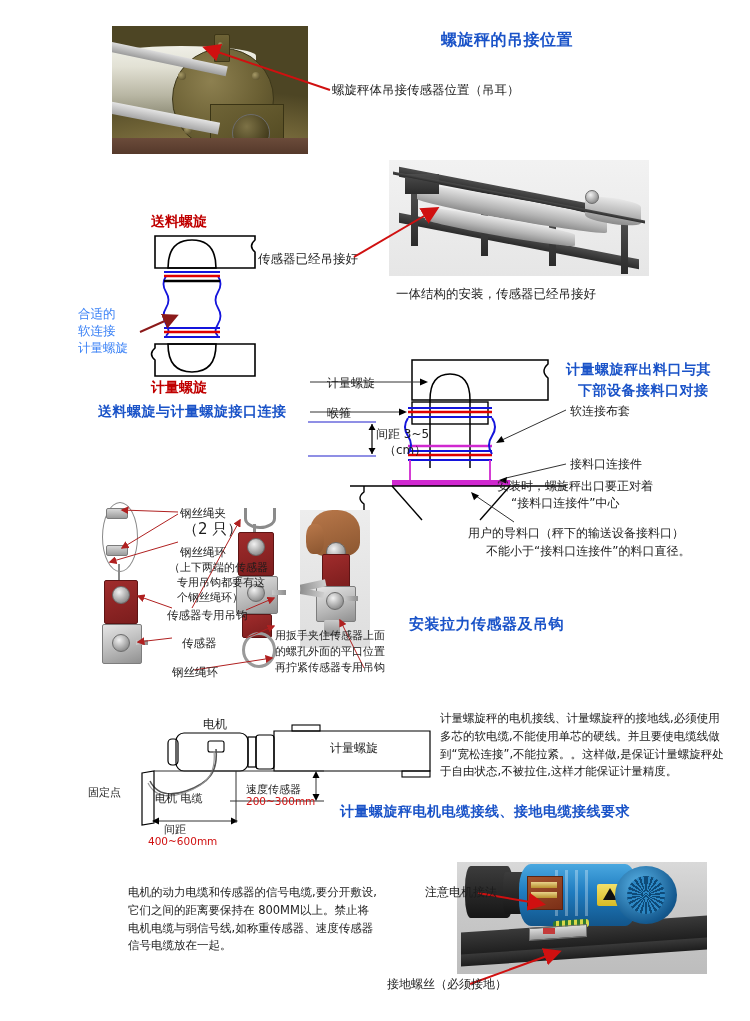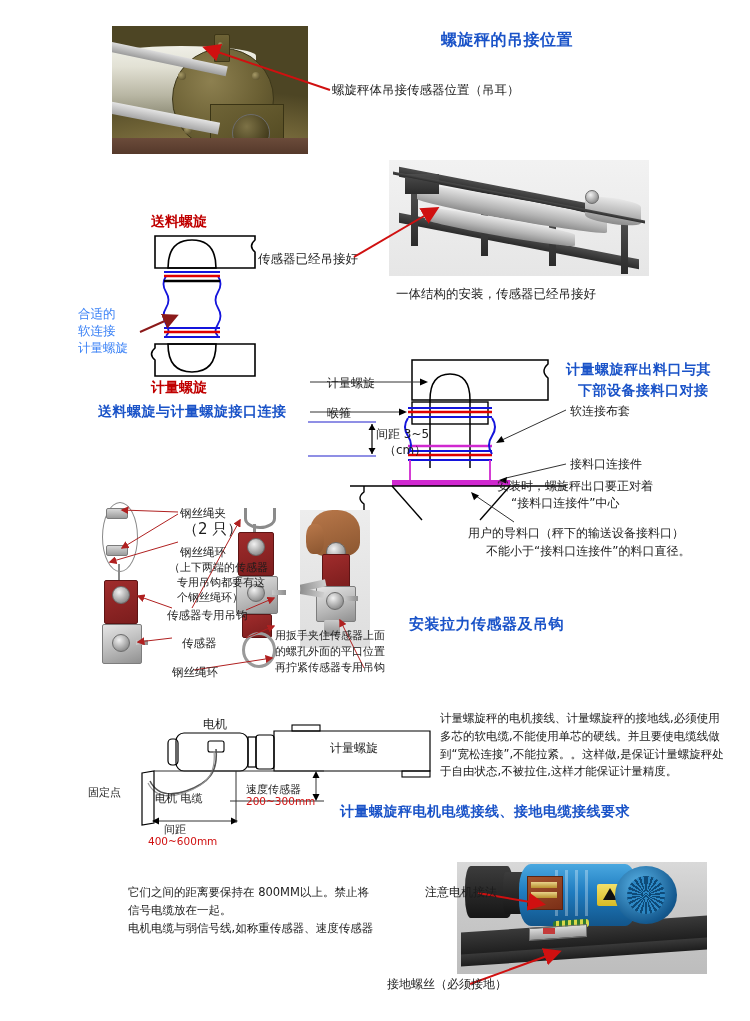--- a/index.html
+++ b/index.html
@@ -526,23 +526,24 @@
   <div class="abs para" style="left:440px; top:710px; width:302px; font-size:11.5px;">
     <div>计量螺旋秤的电机接线、计量螺旋秤的接地线,必须使用</div>
     <div>多芯的软电缆,不能使用单芯的硬线。并且要使电缆线做</div>
     <div>到“宽松连接”,不能拉紧。。这样做,是保证计量螺旋秤处</div>
     <div>于自由状态,不被拉住,这样才能保证计量精度。</div>
   </div>
 
   <div class="abs blue-head" style="left:340px; top:803px; font-size:14px;">计量螺旋秤电机电缆接线、接地电缆接线要求</div>
 
   <div class="abs para" style="left:128px; top:884px; width:290px; font-size:11.5px;">
+    <div>电机的动力电缆和传感器的信号电缆,要分开敷设,</div>
     <div>它们之间的距离要保持在 800MM以上。禁止将</div>
+    <div>电机电缆与弱信号线,如称重传感器、速度传感器</div>
     <div>信号电缆放在一起。</div>
-    <div>电机电缆与弱信号线,如称重传感器、速度传感器</div>
   </div>
 
   <div class="photo photo-motor" style="left:457px; top:862px; width:250px; height:112px;">
     <div class="m-base" style="left:4px; top:62px; width:246px; height:24px; transform:skewY(-4deg);"></div>
     <div class="m-base" style="left:4px; top:84px; width:246px; height:12px; transform:skewY(-4deg);"></div>
     <div class="m-coupler" style="left:8px; top:4px; width:48px; height:52px;"></div>
     <div class="m-coupler" style="left:46px; top:10px; width:22px; height:42px;"></div>
     <div class="m-body" style="left:62px; top:2px; width:118px; height:62px;"></div>
     <div class="m-rib" style="left:98px; top:8px; width:3px; height:46px;"></div>
     <div class="m-rib" style="left:108px; top:8px; width:3px; height:46px;"></div>

